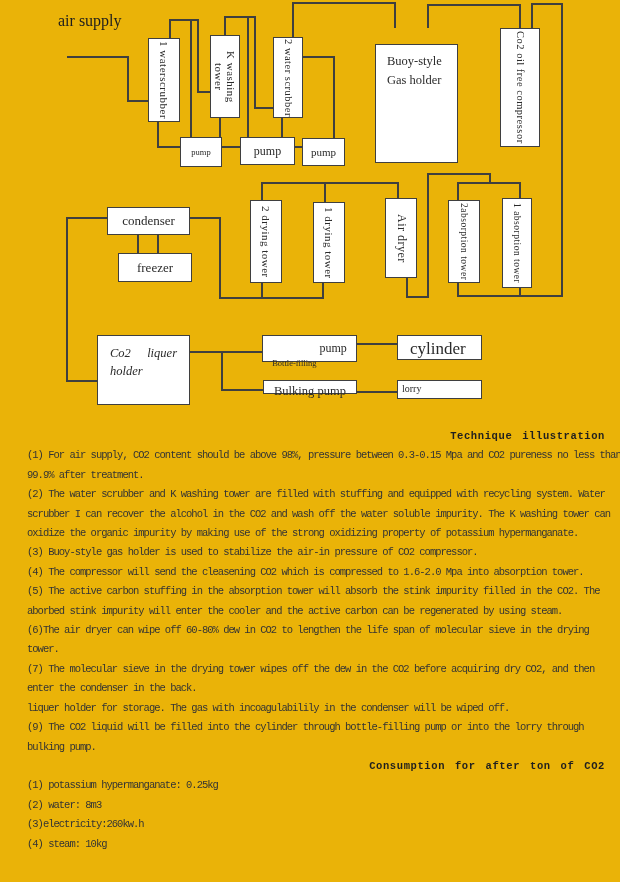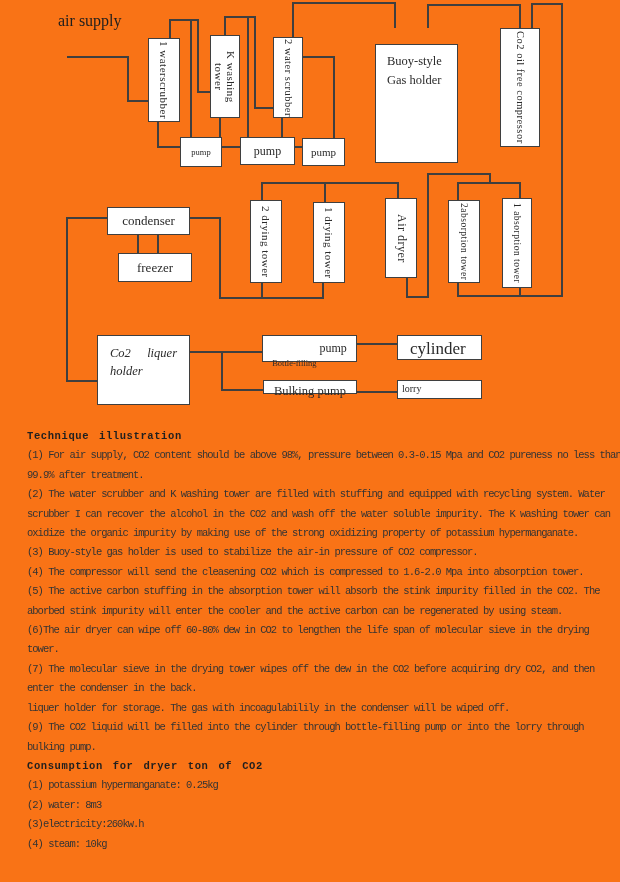--- a/index.html
+++ b/index.html
@@ -1,34 +1,34 @@
 <!DOCTYPE html>
 <html><head>
 <meta charset="utf-8">
 <style>
   html,body{margin:0;padding:0;background:#ffffff;}
-  .page{position:relative;width:620px;height:882px;background:#f97316;overflow:hidden;
+  .page{position:relative;width:620px;height:882px;background:#eab308;overflow:hidden;
         font-family:"Liberation Serif", serif;color:#2e2e2e;}
   .diagram{position:absolute;left:0;top:0;width:620px;height:428px;}
   svg.wires{position:absolute;left:0;top:0;}
   .box{position:absolute;box-sizing:border-box;border:1.5px solid #3f3f3f;background:#ffffff;
        display:flex;align-items:center;justify-content:center;text-align:center;
        font-family:"Liberation Serif", serif;color:#2a2a2a;}
   .vtext{writing-mode:vertical-rl;text-orientation:mixed;letter-spacing:0.5px;}
   .tl{align-items:flex-start;justify-content:flex-start;text-align:left;}
   .airsupply{position:absolute;left:58px;top:12px;font-size:16px;color:#1e1e1e;}
   .gasholder-inner{padding:7px 0 0 11px;line-height:1.55;font-size:12.5px;}
   .holder-inner{width:100%;padding:8px 12px 0 12px;font-size:12.5px;line-height:1.45;}
   .holder-row1{display:flex;justify-content:space-between;}
   .smallcap{font-size:8.5px;}
   .midcap{font-size:12px;}
   .notes{position:absolute;left:27px;top:427px;width:578px;
          font-family:"Liberation Mono", monospace;font-size:10.5px;letter-spacing:-1px;
          line-height:19.4px;color:#343434;white-space:nowrap;}
-  .notes .head{font-weight:bold;color:#1f1f1f;letter-spacing:0.6px;word-spacing:3px;}
+  .notes .head{font-weight:bold;color:#1f1f1f;letter-spacing:0.6px;word-spacing:3px;text-align:right;}
 </style>
 </head>
 <body>
 
 <div class="page">
 
   <div class="diagram">
 
     <svg class="wires" width="620" height="428" viewBox="0 0 620 428">
       <g fill="none" stroke="#3f3f3f" stroke-width="1.4" shape-rendering="crispEdges">
@@ -133,20 +133,20 @@
     <div>(4) The compressor will send the cleasening CO2 which is compressed to 1.6-2.0 Mpa into absorption tower.</div>
     <div>(5) The active carbon stuffing in the absorption tower will absorb the stink impurity filled in the CO2. The</div>
     <div>aborbed stink impurity will enter the cooler and the active carbon can be regenerated by using steam.</div>
     <div>(6)The air dryer can wipe off 60-80% dew in CO2 to lengthen the life span of molecular sieve in the drying</div>
     <div>tower.</div>
     <div>(7) The molecular sieve in the drying tower wipes off the dew in the CO2 before acquiring dry CO2, and then</div>
     <div>enter the condenser in the back.</div>
     <div>liquer holder for storage. The gas with incoagulabilily in the condenser will be wiped off.</div>
     <div>(9) The CO2 liquid will be filled into the cylinder through bottle-filling pump or into the lorry through</div>
     <div>bulking pump.</div>
-    <div class="head">Consumption for dryer ton of CO2</div>
+    <div class="head">Consumption for after ton of CO2</div>
     <div>(1) potassium hypermanganate: 0.25kg</div>
     <div>(2) water: 8m3</div>
     <div>(3)electricity:260kw.h</div>
     <div>(4) steam: 10kg</div>
   </div>
 
 </div>
 
 </body></html>

